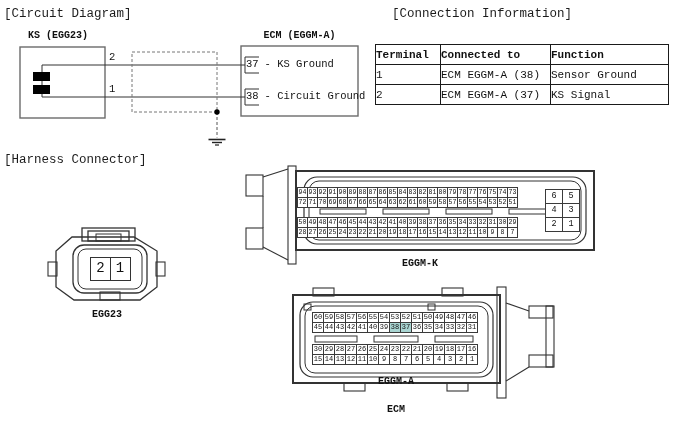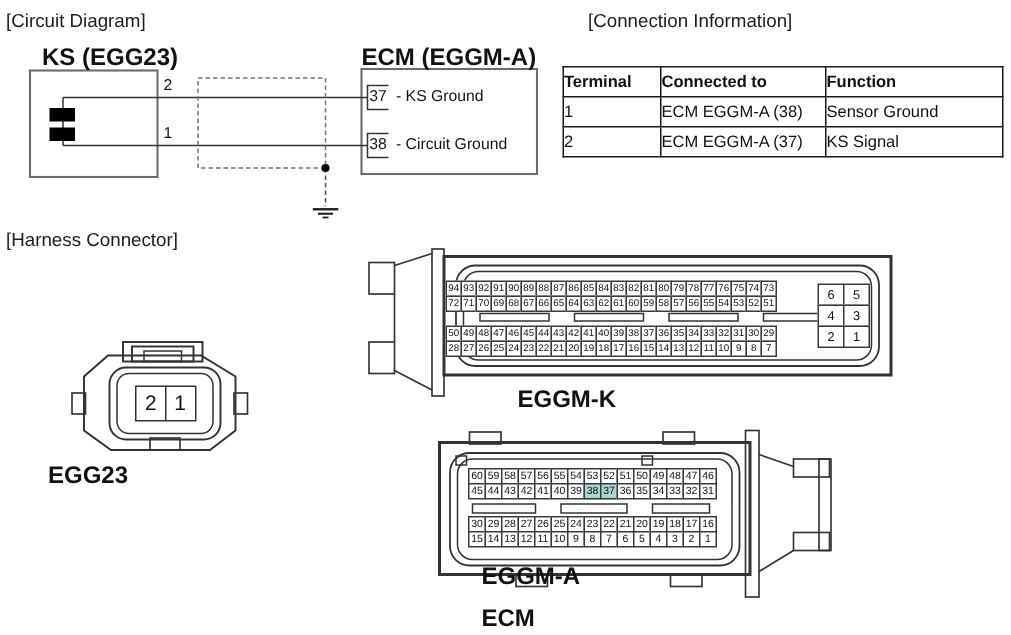--- a/index.html
+++ b/index.html
@@ -1,28 +1,28 @@
 <!DOCTYPE html>
 <html style="--hl: #a9d5d2;"><head>
 <meta charset="utf-8">
 <style>
   html,body{margin:0;padding:0;background:#fff;}
   #root{
     position:relative;width:674px;height:423px;background:#fff;
-    font-family:Liberation Sans, sans-serif;color:#111;
+    font-family:Liberation Mono, monospace;color:#111;
     overflow:hidden;
   }
   #art{position:absolute;left:0;top:0;width:674px;height:423px;}
   .abs{position:absolute;white-space:nowrap;}
   .section-header{font-size:12.5px;color:#1c1c1c;}
-  .bold-label{font-size:16px;font-weight:bold;color:#111;}
+  .bold-label{font-size:10px;font-weight:bold;color:#111;}
   .wire-num{font-size:10.5px;color:#111;}
   .pin-text{display:flex;gap:6px;font-size:10.5px;color:#111;align-items:center;}
   .pin-text .num{display:inline-block;min-width:12px;text-align:center;}
-  .center-label{}
+  .center-label{text-align:center;}
   
   .conn-table{
     position:absolute;left:375px;top:44px;width:293px;
     border-collapse:collapse;table-layout:fixed;background:#fff;
   }
   .conn-table th,.conn-table td{
     border:1.2px solid #1a1a1a;height:19px;padding:0;
     font-size:11px;text-align:left;vertical-align:middle;color:#111;
   }
   .conn-table th{font-weight:bold;}

